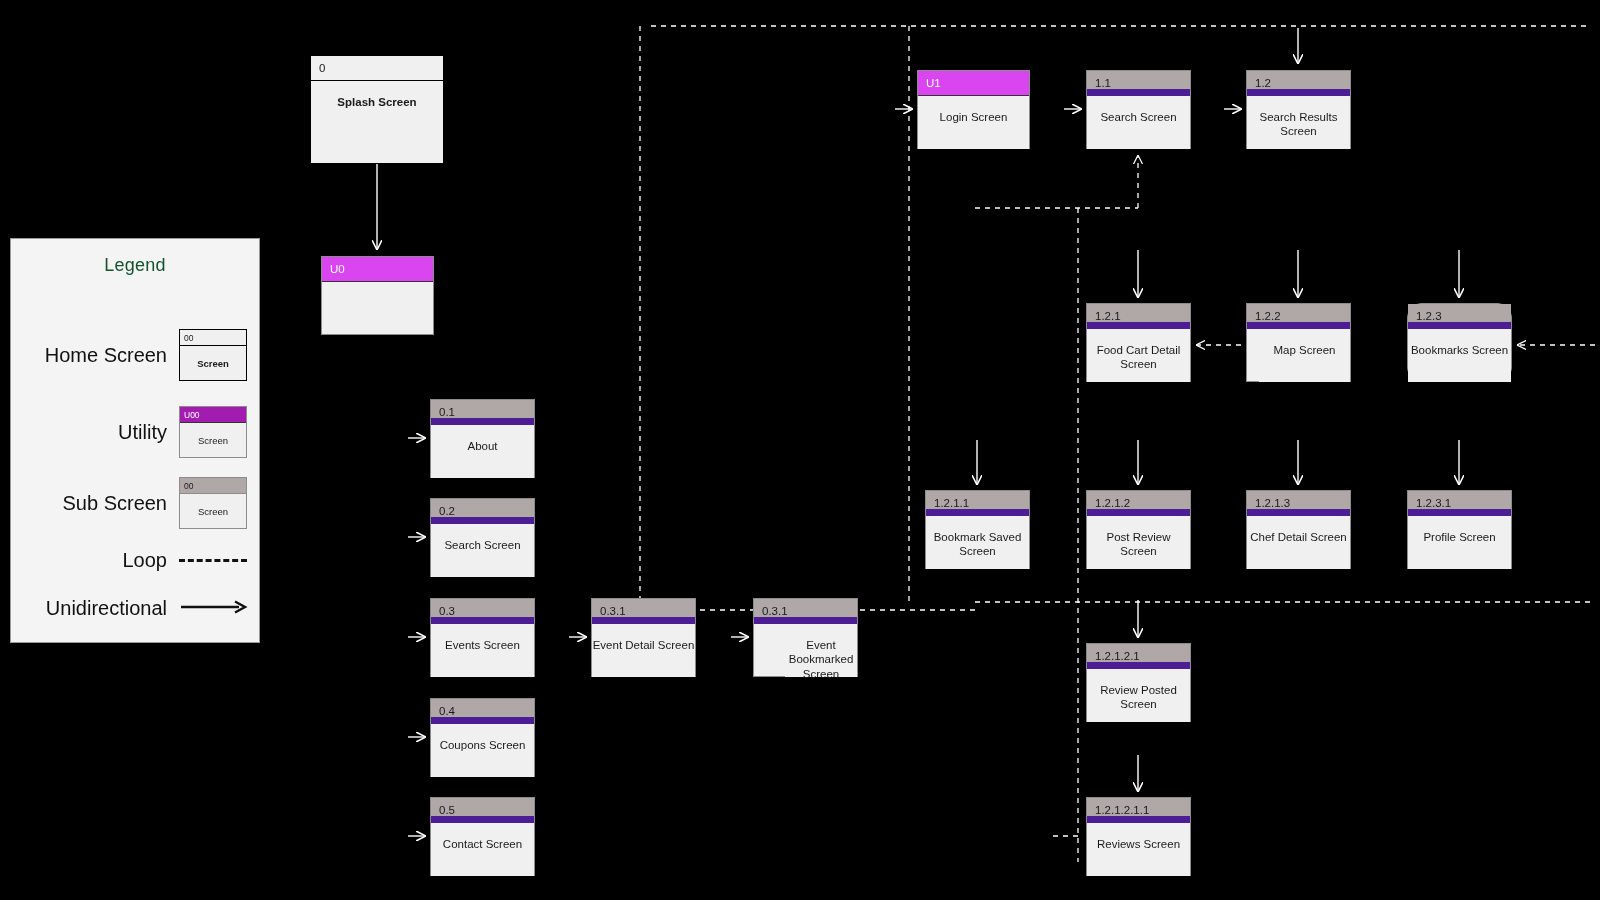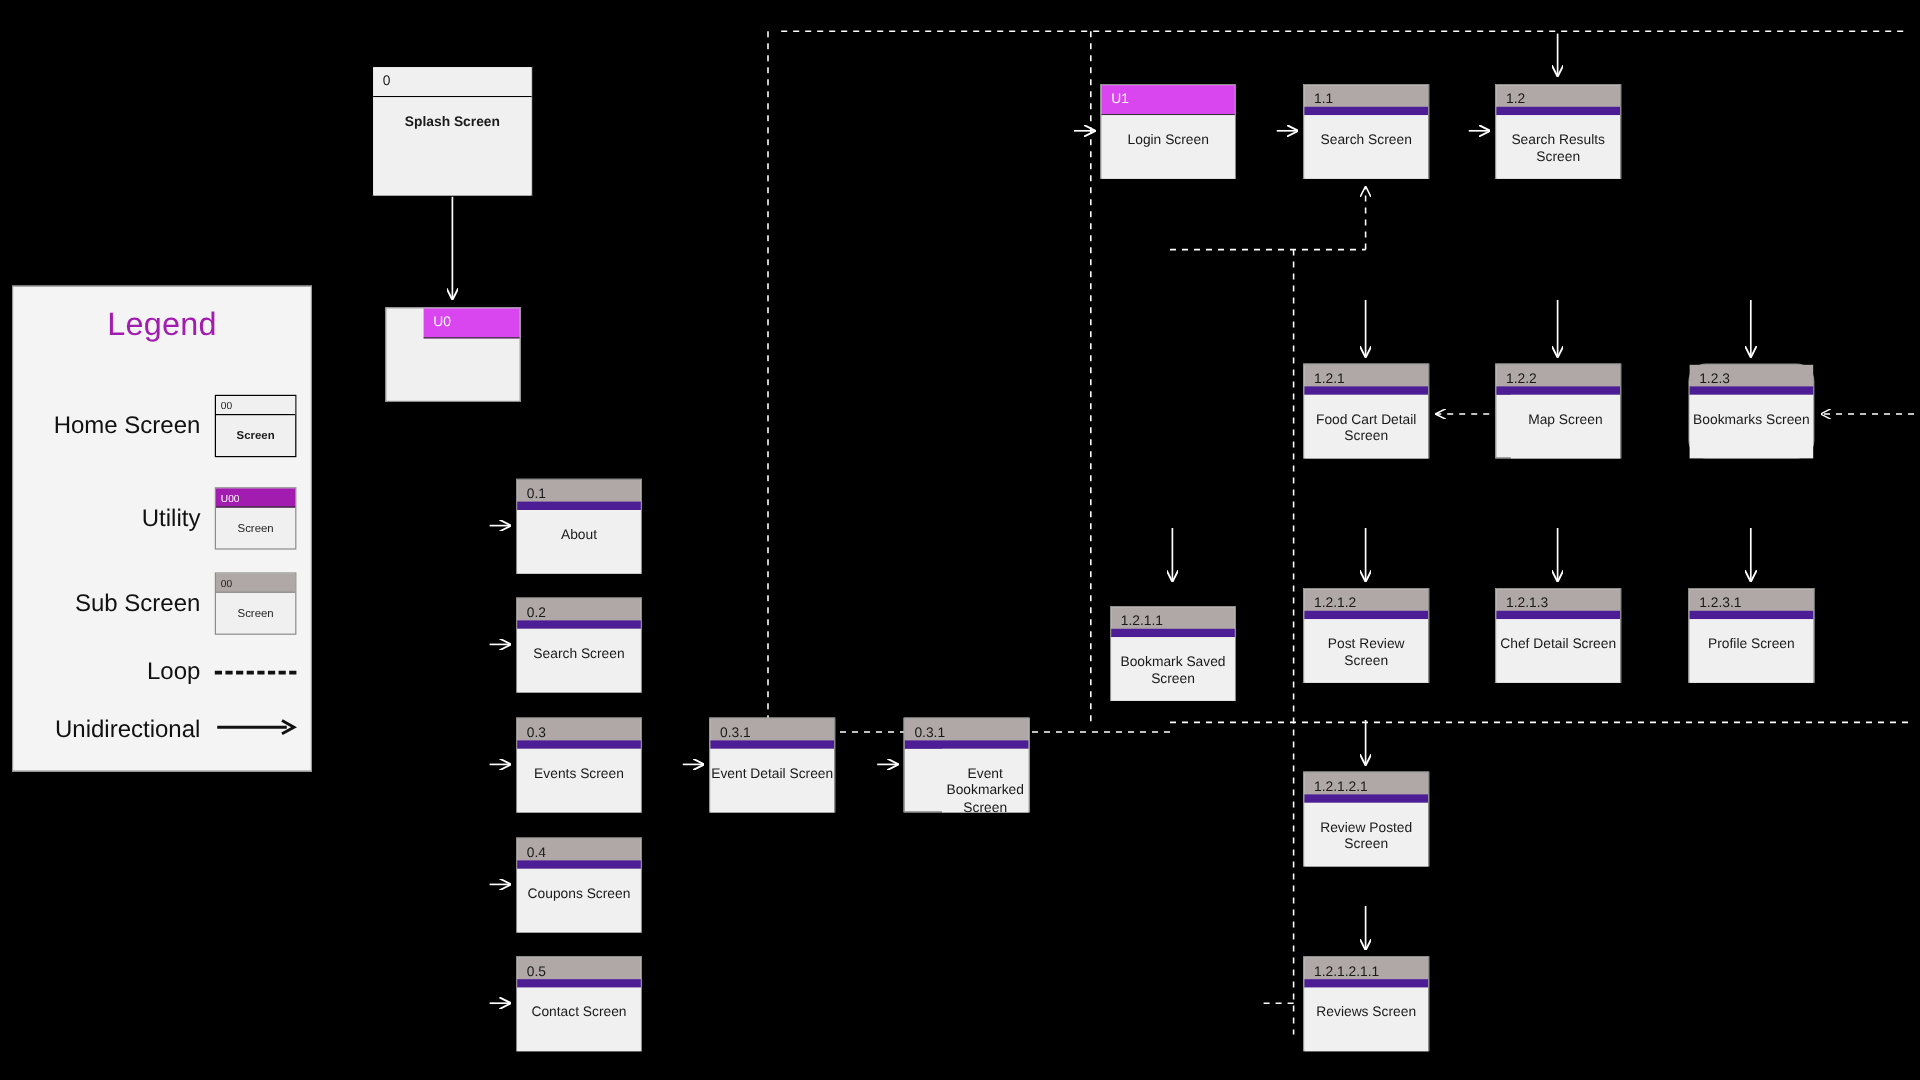--- a/index.html
+++ b/index.html
@@ -77,22 +77,22 @@
   #legend {
     position: absolute;
     left: 10px; top: 238px;
     width: 250px; height: 405px;
     box-sizing: border-box;
     background: #f4f4f4;
     border: 1px solid #999999;
   }
   #legend .legend-title {
     text-align: center;
-    color: #a21caf;
-    font-size: 27px;
+    color: #14532d;
+    font-size: 18px;
     margin-top: 16px;
     letter-spacing: 0.2px;
   }
   .legend-row {
     position: absolute;
     display: flex;
     align-items: center;
     left: 12px;
     width: 226px;
   }
@@ -246,21 +246,21 @@
         </svg>
       </div>
     </div>
   </div>
 
   <div id="node-layer">
       <div class="node home" style="left: 310px; top: 55px; width: 134px; height: 108px;">
         <div class="hdr">0</div>
         <div class="body" style="height: 82px;">Splash Screen</div>
       </div>
-      <div class="node util" style="left: 321px; top: 256px; width: 113px; height: 79px; padding-left: 31px;">
+      <div class="node util" style="left: 321px; top: 256px; width: 113px; height: 79px;">
         <div class="hdr">U0</div>
       </div>
       <div class="node sub" style="left: 430px; top: 399px; width: 105px; height: 79px;">
         <div class="hdr">0.1</div>
         <div class="body" style="height: 53px;">About</div>
       </div>
       <div class="node sub" style="left: 430px; top: 498px; width: 105px; height: 79px;">
         <div class="hdr">0.2</div>
         <div class="body" style="height: 53px;">Search Screen</div>
       </div>
@@ -301,21 +301,21 @@
         <div class="body" style="height: 53px;">Food Cart Detail Screen</div>
       </div>
       <div class="node sub" style="left: 1246px; top: 303px; width: 105px; height: 79px;">
         <div class="hdr">1.2.2</div>
         <div class="body" style="height: 53px; margin-left: 12px;">Map Screen</div>
       </div>
       <div class="node sub" style="left: 1407px; top: 303px; width: 105px; height: 79px; border-radius: 15px;">
         <div class="hdr">1.2.3</div>
         <div class="body" style="height: 53px;">Bookmarks Screen</div>
       </div>
-      <div class="node sub" style="left: 925px; top: 490px; width: 105px; height: 79px; margin-top: 15px;">
+      <div class="node sub" style="left: 925px; top: 490px; width: 105px; height: 79px;">
         <div class="hdr">1.2.1.1</div>
         <div class="body" style="height: 53px;">Bookmark Saved Screen</div>
       </div>
       <div class="node sub" style="left: 1086px; top: 490px; width: 105px; height: 79px;">
         <div class="hdr">1.2.1.2</div>
         <div class="body" style="height: 53px;">Post Review Screen</div>
       </div>
       <div class="node sub" style="left: 1246px; top: 490px; width: 105px; height: 79px;">
         <div class="hdr">1.2.1.3</div>
         <div class="body" style="height: 53px;">Chef Detail Screen</div>

